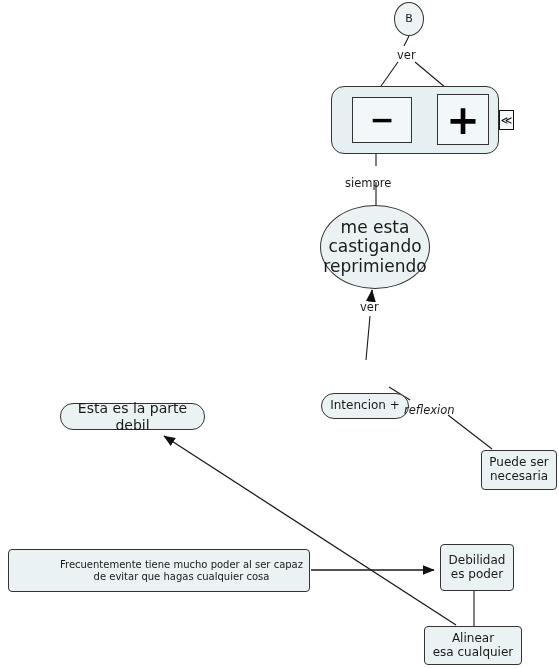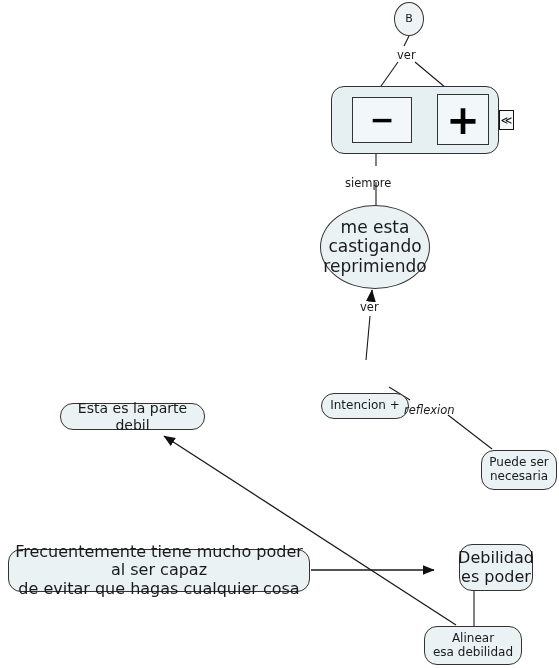--- a/index.html
+++ b/index.html
@@ -37,21 +37,21 @@
     color: #1a1a1a;
     display: flex;
     align-items: center;
     justify-content: center;
     text-align: center;
     line-height: 1.15;
     font-size: 12px;
     white-space: pre-line;
   }
   .node.rounded {
-    border-radius: 13px;
+    border-radius: 4px;
   }
   .node.pill {
     border-radius: 10px;
   }
   .node.ellipse {
     border-radius: 50%;
   }
   .node.plain {
     border-radius: 0;
     background: #f2f8f9;
@@ -122,27 +122,28 @@
   #node-parte-debil {
     left: 60px; top: 403px;
     width: 145px; height: 27px;
     border-radius: 13px;
     font-size: 14px;
     align-items: center;
   }
   #node-frecuentemente {
     left: 8px; top: 549px;
     width: 302px; height: 43px;
-    font-size: 16px;
+    font-size: 10px;
     padding: 0 6px;
+    justify-content: flex-end;
   }
   #node-debilidad-poder {
-    left: 459px; top: 544px;
+    left: 440px; top: 544px;
     width: 74px; height: 47px;
-    font-size: 16px;
+    font-size: 12px;
   }
   #node-alinear {
     left: 424px; top: 626px;
     width: 98px; height: 39px;
     font-size: 12px;
   }
 
   
   .edge-label {
     position: absolute;
@@ -236,21 +237,21 @@
 de evitar que hagas cualquier cosa</span>
   </div>
 
   <div class="node rounded" id="node-debilidad-poder">
     <span>Debilidad
 es poder</span>
   </div>
 
   <div class="node rounded" id="node-alinear">
     <span>Alinear
-esa debilidad</span>
+esa cualquier</span>
   </div>
 
   <div class="edge-label" id="label-ver-top">ver</div>
   <div class="edge-label" id="label-siempre">siempre</div>
   <div class="edge-label" id="label-ver-mid">ver</div>
   <div class="edge-label" id="label-reflexion">reflexion</div>
 
 </div>
 
 </body></html>

